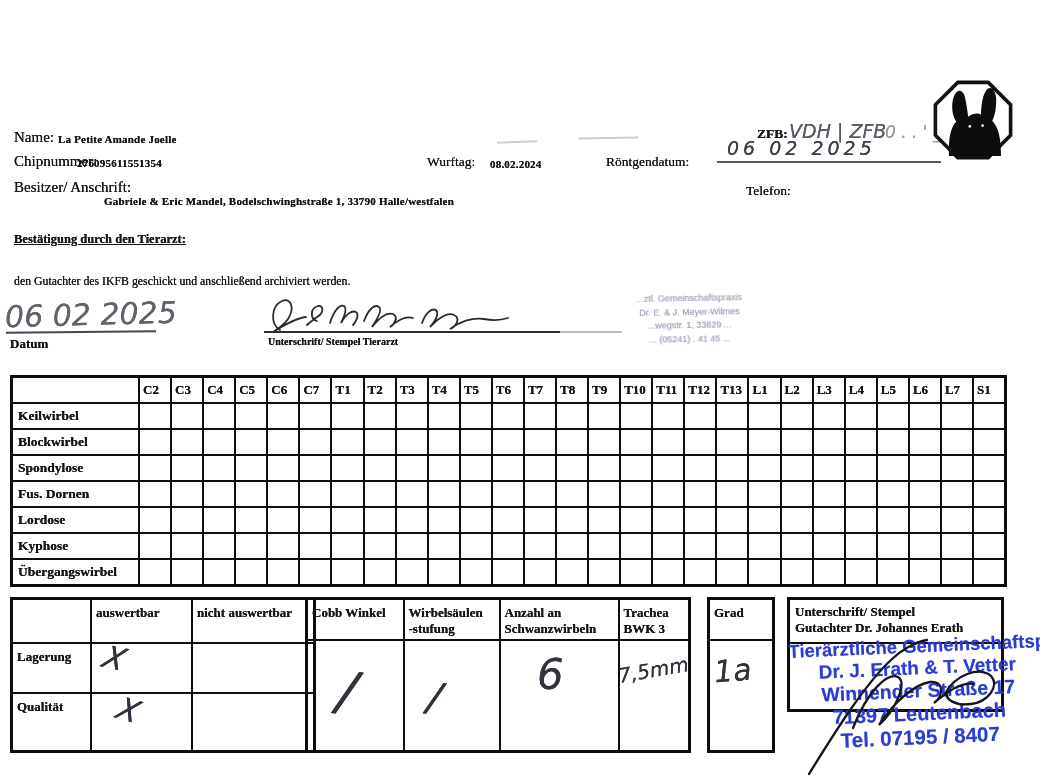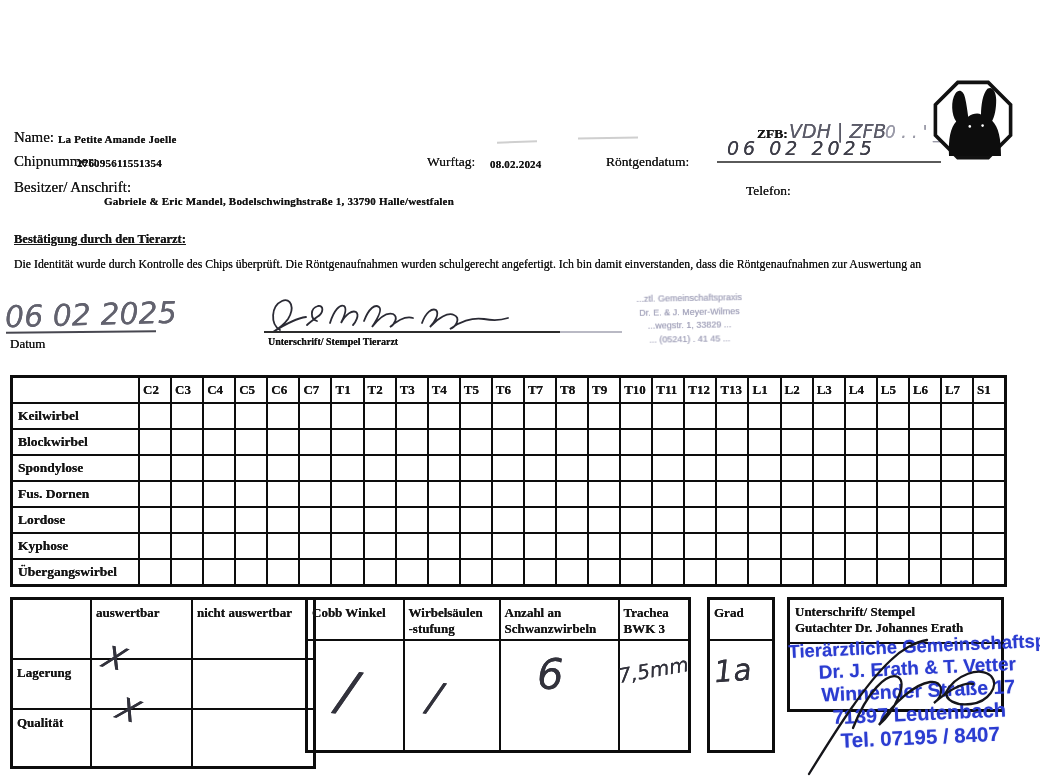--- a/index.html
+++ b/index.html
@@ -56,25 +56,25 @@
 
   <span class="abs sl" style="left:606px;top:154px;">Röntgendatum:</span>
   <span class="abs hand" style="left:727px;top:137px;font-size:19px;letter-spacing:4px;color:#3d3d48;">06 02 2025</span>
   <div class="abs" style="left:717px;top:161px;width:224px;height:1.5px;background:#5a5a5a;"></div>
 
   <span class="abs fl" style="left:14px;top:179px;">Besitzer/ Anschrift:</span>
   <span class="abs fv" style="left:104px;top:184px;margin-top:11px;">Gabriele &amp; Eric Mandel, Bodelschwinghstraße 1, 33790 Halle/westfalen</span>
   <span class="abs sl" style="left:746px;top:183px;">Telefon:</span>
 
   <div class="abs heading-underline" style="left:14px;top:232px;">Bestätigung durch den Tierarzt:</div>
-  <div class="abs para" style="left:14px;top:256px;">Die Identität wurde durch Kontrolle des Chips überprüft. Die Röntgenaufnahmen wurden schulgerecht angefertigt. Ich bin damit einverstanden, dass die Röntgenaufnahmen zur Auswertung an</div>
+  <div class="abs para" style="left:14px;top:273px;">den Gutachter des IKFB geschickt und anschließend archiviert werden.</div>
 
   <span class="abs hand" style="left:5px;top:297px;font-size:30px;color:#62626e;transform:rotate(-1.5deg);letter-spacing:0px;">06 02 2025</span>
   <div class="abs hline" style="left:6px;top:331px;width:150px;transform:rotate(-.6deg);background:#474750;"></div>
-  <span class="abs" style="left:10px;top:336px;font-size:13px;font-weight:normal;">Datum</span>
+  <span class="abs" style="left:10px;top:336px;font-size:13px;font-weight:bold;">Datum</span>
 
   <svg class="abs" style="left:262px;top:294px;" width="260" height="42" viewBox="0 0 260 42">
     <g fill="none" stroke="#2a2a34" stroke-width="1.8" stroke-linecap="round">
       <path d="M18,36 C8,30 9,12 20,7 C29,3 33,14 26,25 C21,32 14,36 11,38 C22,31 36,24 44,23"></path>
       <path d="M55,27 C48,25 48,14 56,12 C62,11 62,19 55,23 C51,26 47,29 45,31"></path>
       <path d="M68,29 C72,16 78,10 82,12 C86,15 81,25 79,29 C84,20 90,16 94,18 C98,21 93,29 91,31"></path>
       <path d="M102,27 C107,14 113,10 117,13 C121,16 114,27 110,33 C117,24 125,18 131,20 C137,23 132,31 128,33 C136,26 145,22 151,24"></path>
       <path d="M160,29 C164,18 170,14 174,16 C178,20 172,29 168,33 C176,24 186,18 192,21 C199,24 194,33 188,35 C197,28 210,23 222,25 C232,27 240,26 246,24"></path>
     </g>
   </svg>
@@ -336,21 +336,21 @@
           <td></td>
           <td></td>
           <td></td>
           <td></td>
         </tr>
       </tbody>
     </table>
 
   <table class="bt abs" style="left:10px;top:597px;width:281px;">
     <tbody>
-        <tr style="height:60px;">
+        <tr style="height:44px;">
       <th style="width:70px;"></th>
       <th style="width:92px;">auswertbar</th>
       <th style="width:113px;margin-left:7px;">nicht auswertbar</th>
     </tr>
     <tr style="height:50px;">
       <th>Lagerung</th>
       <td></td>
       <td></td>
     </tr>
     <tr style="height:59px;">

